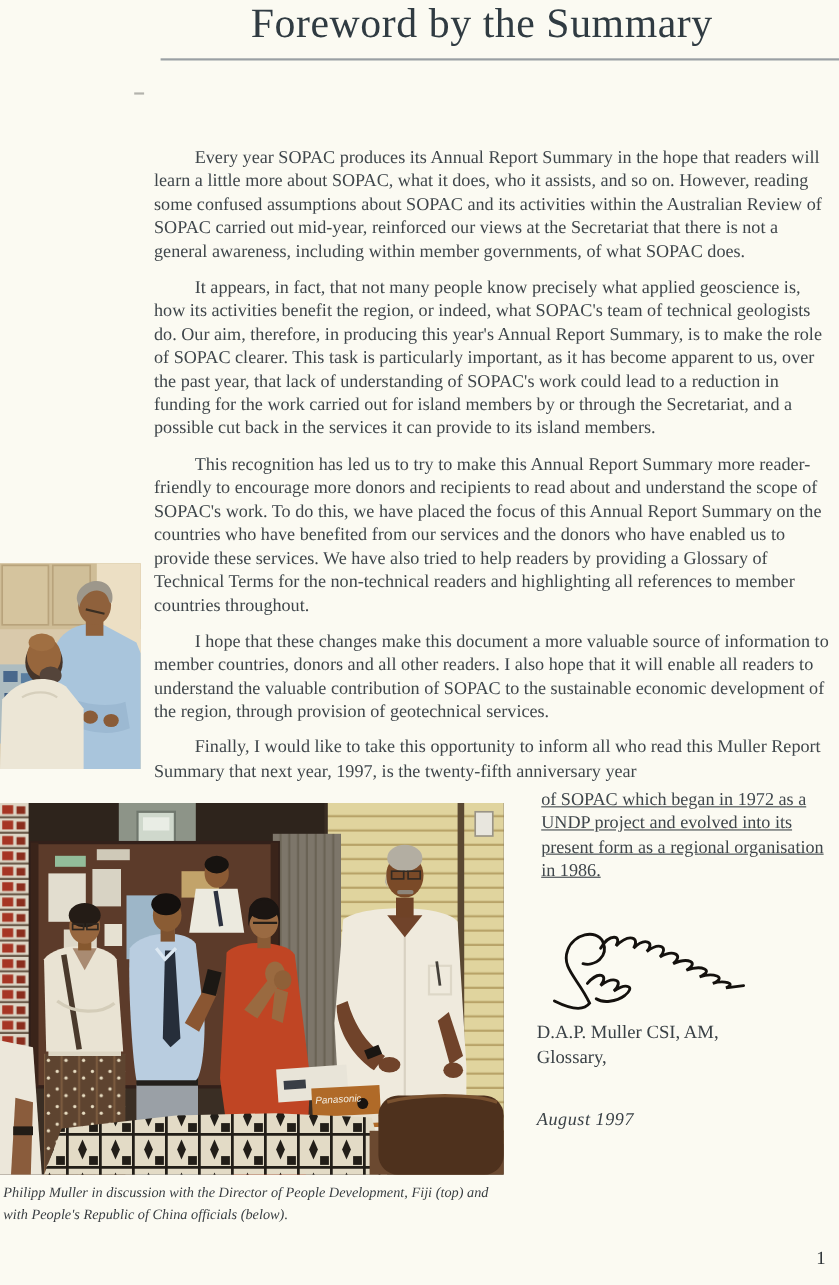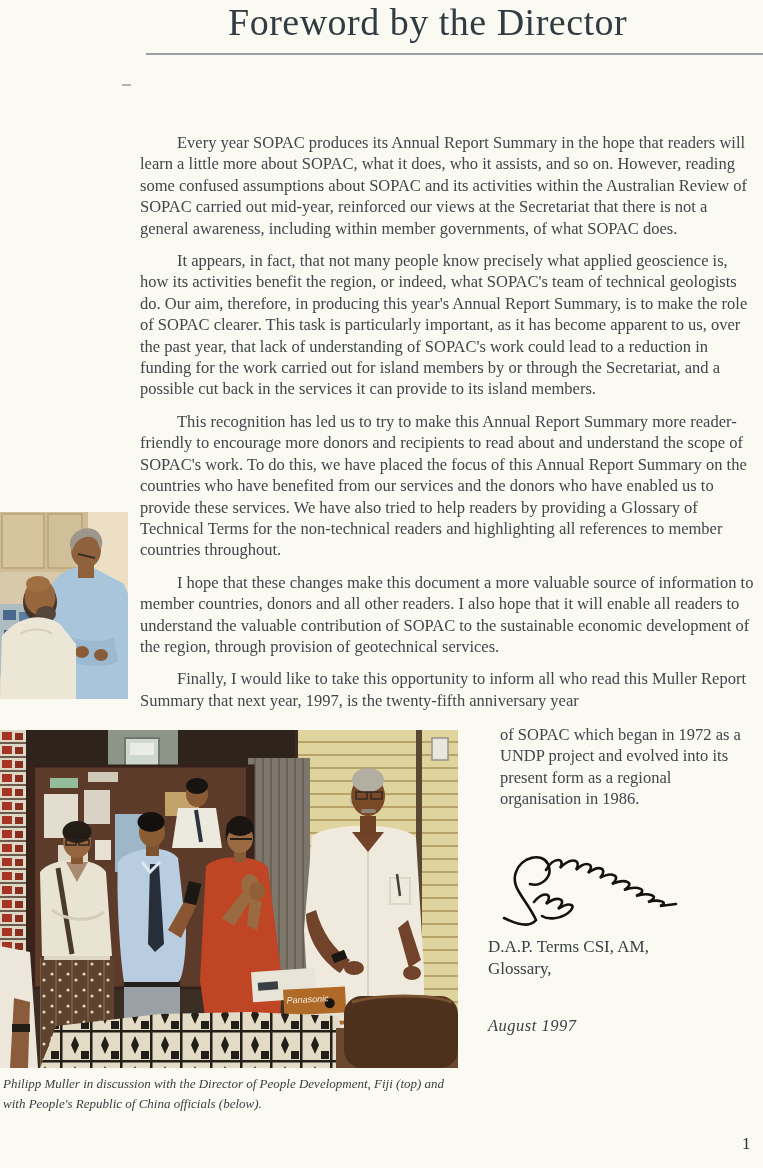--- a/index.html
+++ b/index.html
@@ -31,40 +31,40 @@
     position:absolute;left:0;top:512px;width:128px;height:187px;margin:0;
   }
   .photo-small svg{display:block;}
   .bottom-section{
     position:absolute;left:0;top:712px;width:763px;display:flex;align-items:flex-start;
   }
   .photo-large{margin:18px 0 0 0;width:458px;height:338px;}
   .photo-large svg{display:block;}
   .right-col{margin-left:30px;width:272px;}
   .right-col .cont{
-    margin:12px;font-size:16.5px;line-height:21.4px;color:#3f464b;
+    margin:4px;font-size:16.5px;line-height:21.4px;color:#3f464b;text-decoration:underline;
   }
   .signature{display:block;margin:30px 0 0 2px;}
   .sig-name{font-size:17px;line-height:22px;color:#3a4146;}
   .sig-title{font-size:17px;line-height:22px;color:#3a4146;}
   .sig-date{margin-top:36px;font-size:16.5px;font-style:italic;color:#3a4146;letter-spacing:.5px;}
   .caption{
     position:absolute;left:3px;top:1074px;width:462px;
     font-size:13px;line-height:19.5px;font-style:italic;color:#383d41;
   }
   .page-number{
     position:absolute;left:742px;top:1134px;font-size:17px;color:#2c3236;
   }
 </style>
 </head>
 <body>
 
 <div class="page">
 
-  <h1 class="title">Foreword by the Director</h1>
+  <h1 class="title">Foreword by the Summary</h1>
   <div class="title-rule"></div>
   <div class="dash-artifact"></div>
 
   <figure class="photo-small">
     <svg width="128" height="187" viewBox="0 0 128 187">
       <rect x="0" y="0" width="128" height="187" fill="#d9c9ab"></rect>
       <g>
         <rect x="0" y="0" width="128" height="60" fill="#cfbd97"></rect>
         <rect x="2" y="2" width="42" height="54" fill="#d5c49e" stroke="#b8a37c" stroke-width="1.5"></rect>
         <rect x="48" y="2" width="34" height="54" fill="#d0bf99" stroke="#b8a37c" stroke-width="1.5"></rect>
@@ -258,21 +258,21 @@
       <p class="cont">of SOPAC which began in 1972 as a UNDP project and evolved into its present form as a regional organisation in 1986.</p>
 
       <svg class="signature" width="212" height="96" viewBox="0 0 212 96">
         <g fill="none" stroke="#14110e" stroke-width="2.6" stroke-linecap="round">
           <path d="M14,78 C26,84 40,88 46,80 C36,58 20,48 26,32 C31,17 52,12 58,24 C64,38 50,47 40,44"></path>
           <path d="M56,30 C64,16 76,18 70,28 C82,16 92,20 86,30 C96,20 106,24 98,33 C110,24 118,29 110,38 C122,31 132,36 122,44 C136,38 146,43 134,50 C148,45 160,50 146,56 C158,52 172,56 158,62 C168,59 180,62 170,66 L186,64"></path>
           <path d="M44,62 C54,50 64,54 56,64 C68,55 78,59 68,69 C80,61 88,65 78,73 C70,79 58,80 52,76"></path>
         </g>
       </svg>
 
-      <div class="sig-name">D.A.P. Terms CSI, AM,</div>
+      <div class="sig-name">D.A.P. Muller CSI, AM,</div>
       <div class="sig-title">Glossary,</div>
       <div class="sig-date">August 1997</div>
     </div>
   </div>
 
   <div class="caption">Philipp Muller in discussion with the Director of People Development, Fiji (top) and with People's Republic of China officials (below).</div>
   <div class="page-number">1</div>
 </div>
 
 </body></html>

